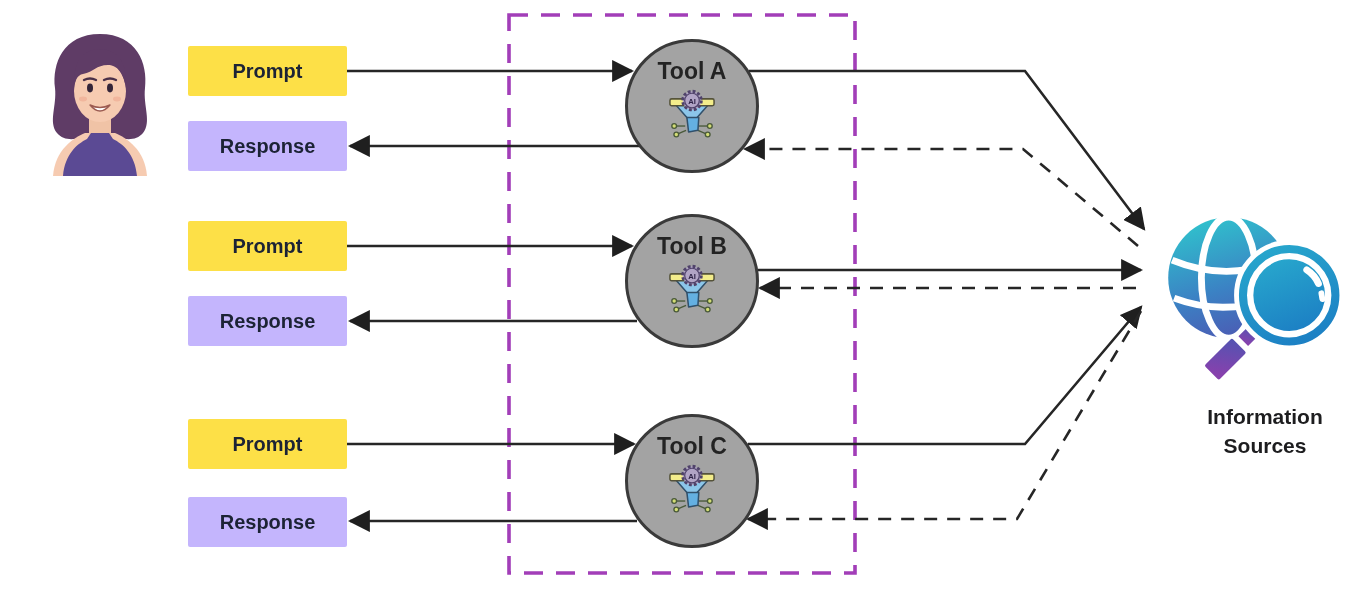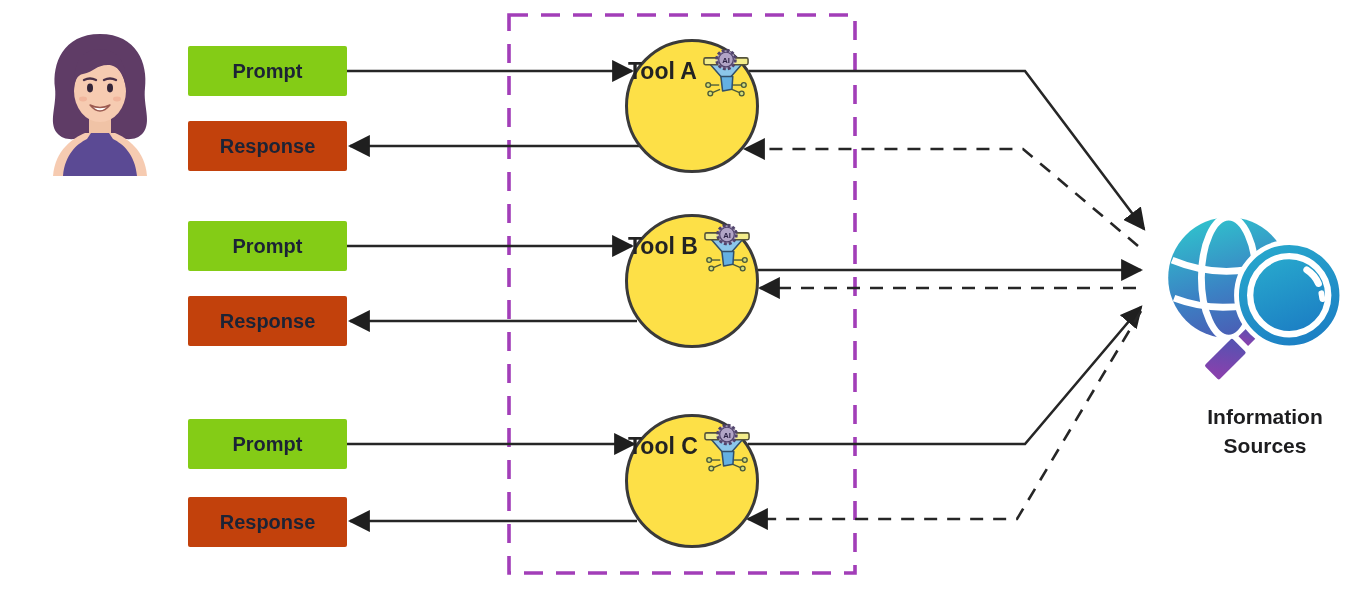--- a/index.html
+++ b/index.html
@@ -7,29 +7,29 @@
     position:relative;width:1370px;height:597px;background:#ffffff;overflow:hidden;
     font-family:"Liberation Sans",sans-serif;
   }
   #wires{position:absolute;left:0;top:0;z-index:1;}
   .abs{position:absolute;}
   .io-box{
     position:absolute;left:188px;width:159px;height:50px;z-index:2;
     display:flex;align-items:center;justify-content:center;
     font-weight:bold;font-size:20px;color:#1c2335;border-radius:2px;
   }
-  .prompt-box{background:#84cc16;}
-  .response-box{background:#c2410c;}
+  .prompt-box{background:#fde047;}
+  .response-box{background:#c4b5fd;}
   #prompt-a{top:46px;}  #response-a{top:121px;}
   #prompt-b{top:221px;} #response-b{top:296px;}
   #prompt-c{top:419px;} #response-c{top:497px;}
   .tool-circle{
     position:absolute;left:625px;width:134px;height:134px;z-index:2;
-    box-sizing:border-box;border:3px solid #3a3a3a;border-radius:50%;background:#fde047;
-    display:flex;flex-direction:row;justify-content:flex-start;
+    box-sizing:border-box;border:3px solid #3a3a3a;border-radius:50%;background:#a3a3a3;
+    display:flex;flex-direction:column;align-items:center;justify-content:flex-start;
   }
   #tool-a{top:39px;} #tool-b{top:214px;} #tool-c{top:414px;}
   .tool-label{font-weight:bold;font-size:23px;color:#232323;margin-top:18px;line-height:1;}
   .tool-icon{width:58px;height:56px;margin-top:4px;}
   #avatar{left:33px;top:26px;width:134px;height:150px;z-index:2;}
   #info-icon{left:1164px;top:184px;width:186px;height:200px;z-index:2;}
   #info-label{
     left:1150px;top:402px;width:230px;z-index:2;text-align:center;
     font-weight:bold;font-size:21px;line-height:1.4;color:#1d1d1f;
   }

